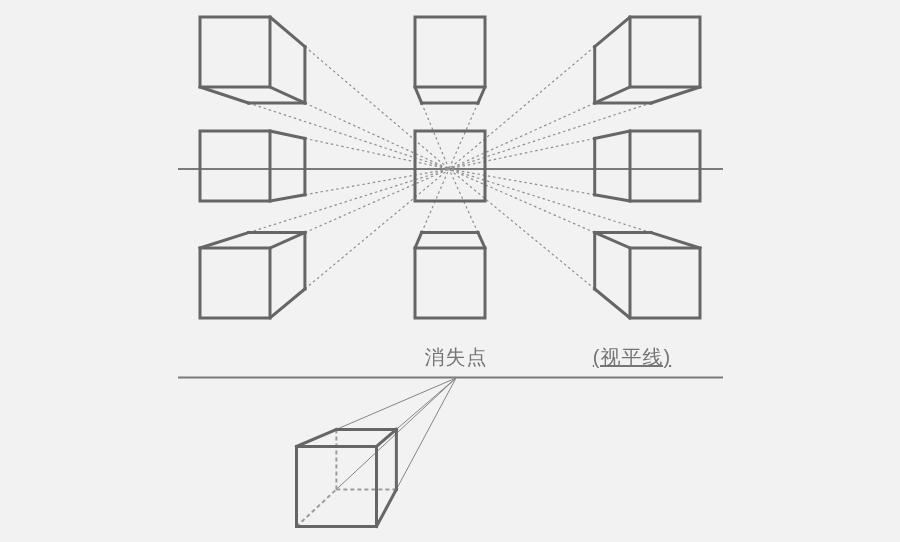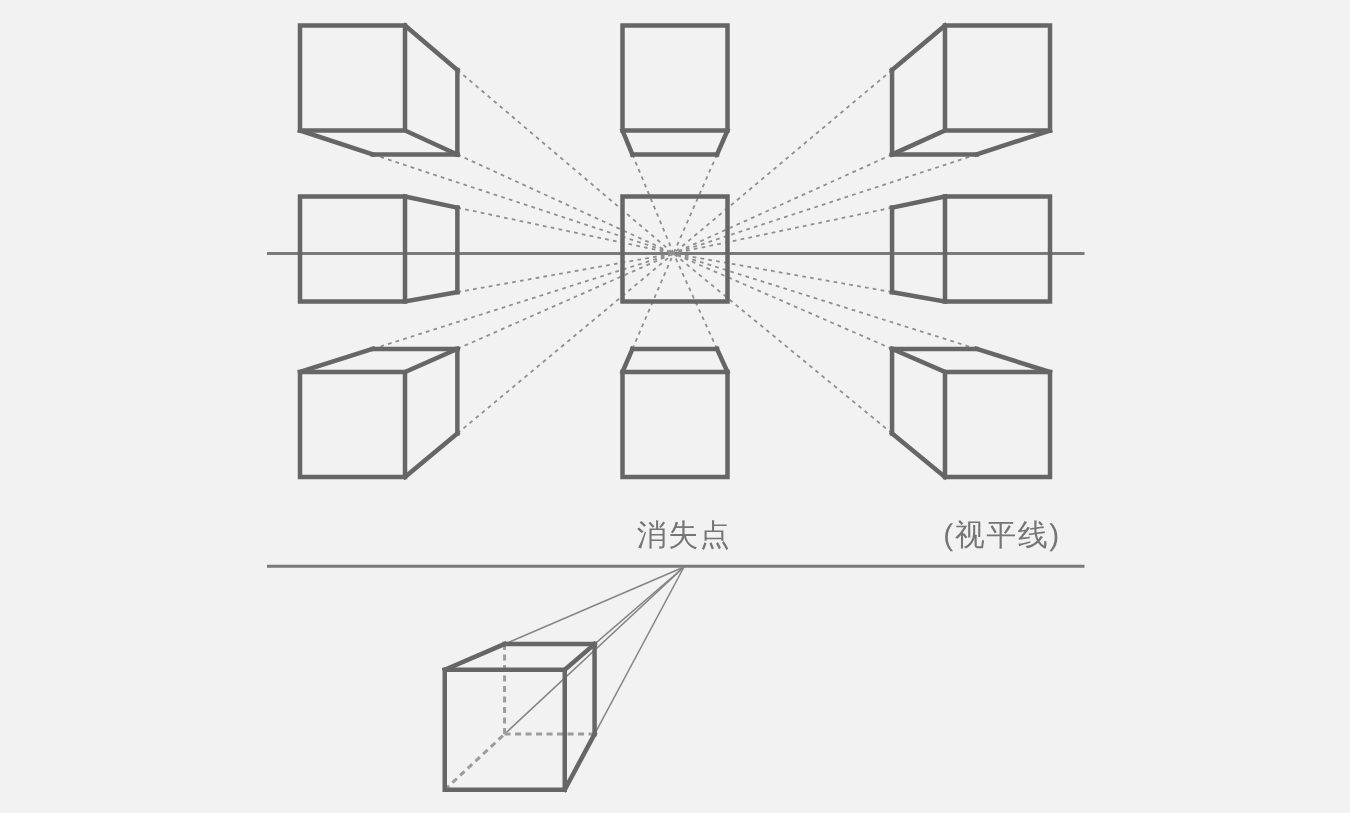--- a/index.html
+++ b/index.html
@@ -54,21 +54,21 @@
     position: absolute;
     transform: translateX(-50%);
     font-size: 20px;
     line-height: 20px;
     letter-spacing: 1px;
     white-space: nowrap;
     color: var(--label-text, #757575);
     user-select: none;
   }
   #vp-label { left: 456px; top: 347px; }
-  #hl-label { left: 668px; top: 347px; }
+  #hl-label { left: 632px; top: 347px; text-decoration: underline; }
 </style>
 </head>
 <body>
 
 <svg id="diagram" width="900" height="542" viewBox="0 0 900 542" xmlns="http://www.w3.org/2000/svg">
     <g>
       <line x1="178" y1="169" x2="723" y2="169" class="hline"></line>
       <g>
         <line x1="304.905" y1="46.64" x2="449" y2="169" class="ray"></line>
         <line x1="304.905" y1="102.99" x2="449" y2="169" class="ray"></line>

